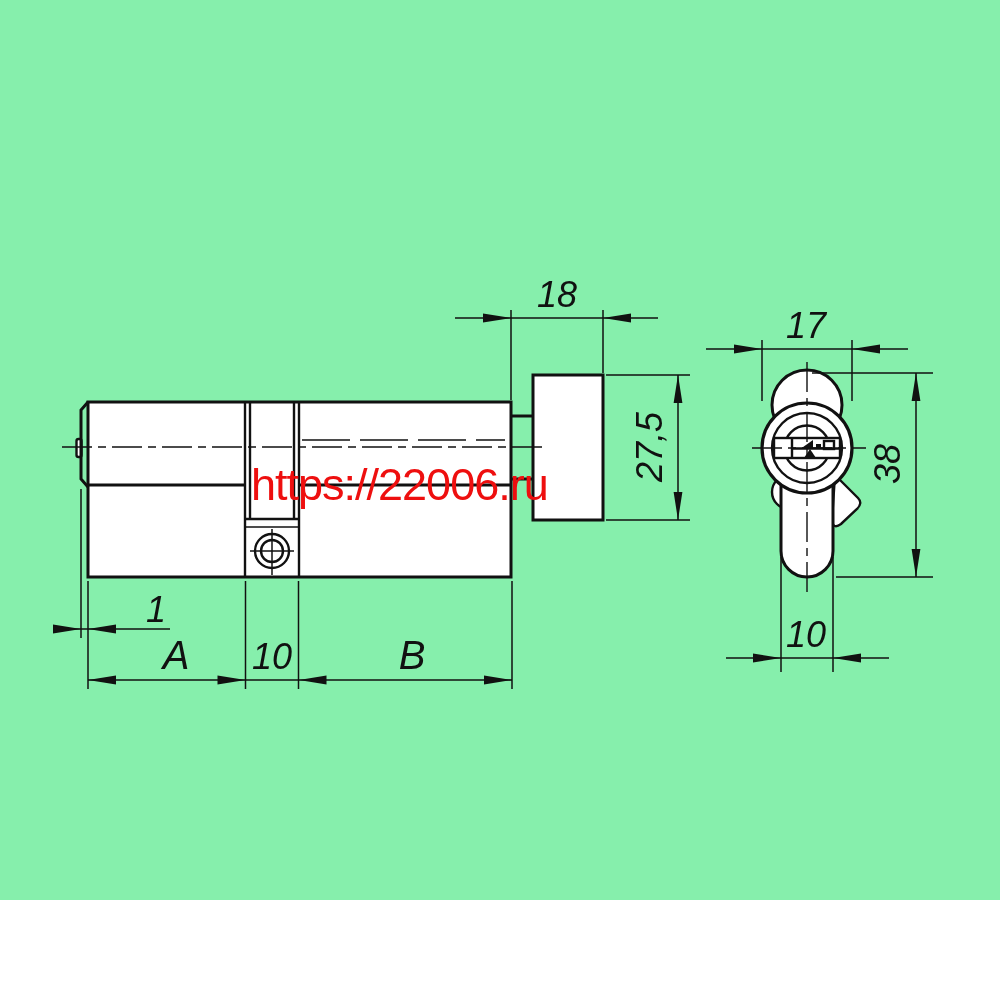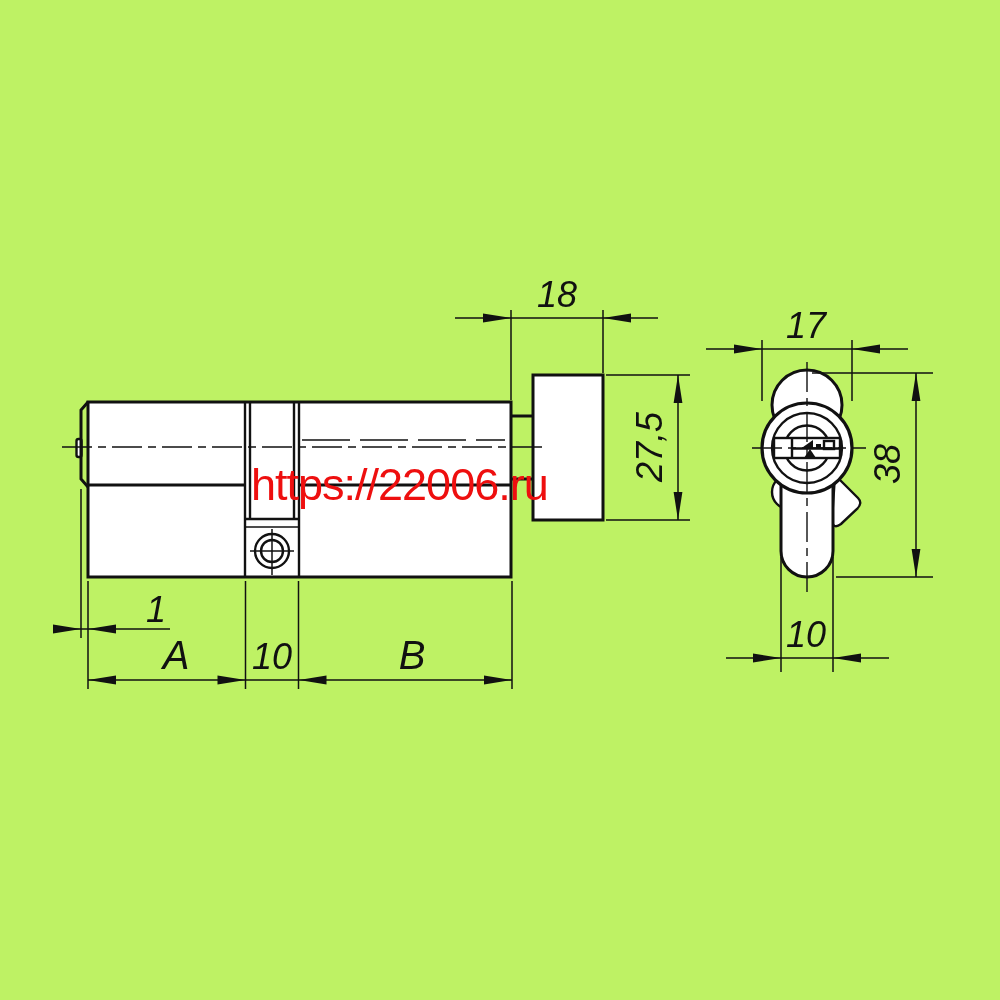--- a/index.html
+++ b/index.html
@@ -1,16 +1,16 @@
 <!DOCTYPE html>
 <html><head>
 <meta charset="utf-8">
 <style>
   html,body{margin:0;padding:0;background:#ffffff;}
-  .canvas{position:relative;width:1000px;height:1000px;background:#bef264;overflow:hidden;
+  .canvas{position:relative;width:1000px;height:900px;background:#86efac;overflow:hidden;
           font-family:"Liberation Sans",sans-serif;}
   svg{position:absolute;left:0;top:0;}
   .outline{stroke:#111;fill:none;stroke-width:3;}
   .outline-thick{stroke:#111;fill:none;stroke-width:3.2;}
   .med{stroke:#111;fill:none;stroke-width:2.4;}
   .thin{stroke:#111;fill:none;stroke-width:1.5;}
   .centerline{stroke:#111;fill:none;stroke-width:1.4;stroke-dasharray:30 6 8 6;}
   .hiddenline{stroke:#111;fill:none;stroke-width:1.6;stroke-dasharray:48 10;}
   .whitefill{fill:#ffffff;}
   .dim-text{font-family:"Liberation Sans",sans-serif;font-style:italic;font-size:36px;fill:#111;}

